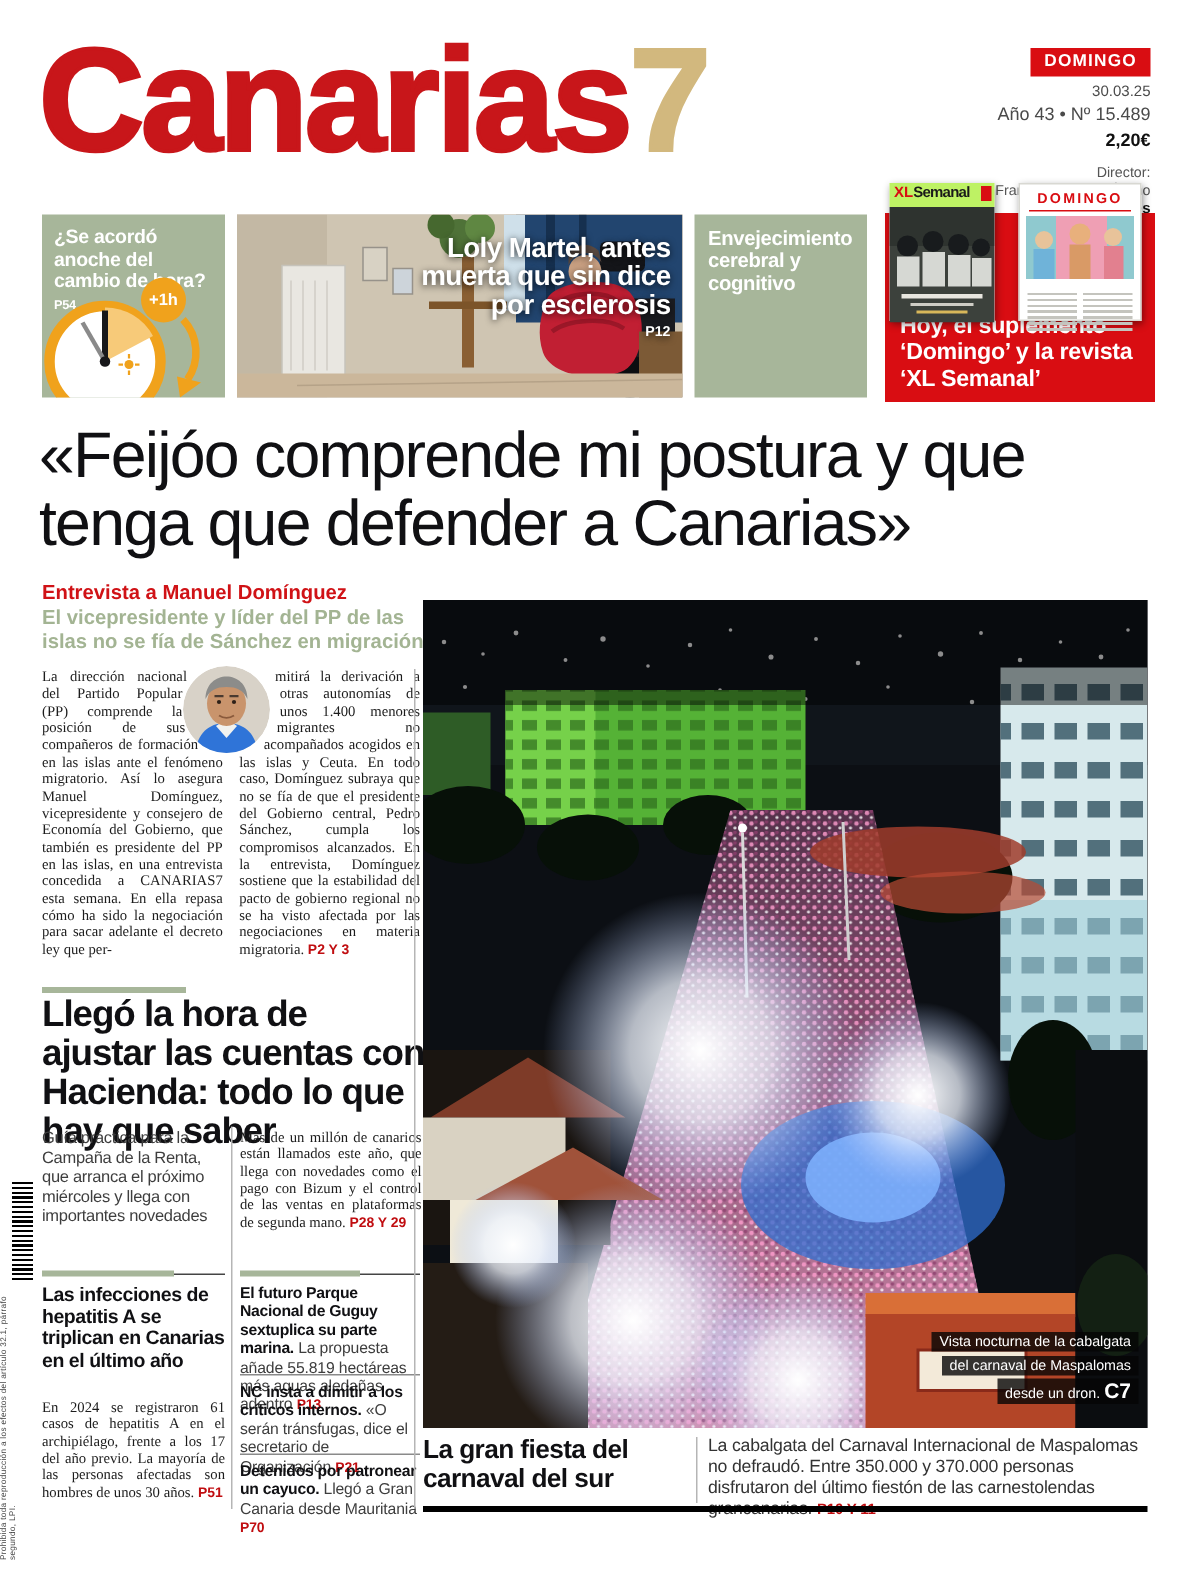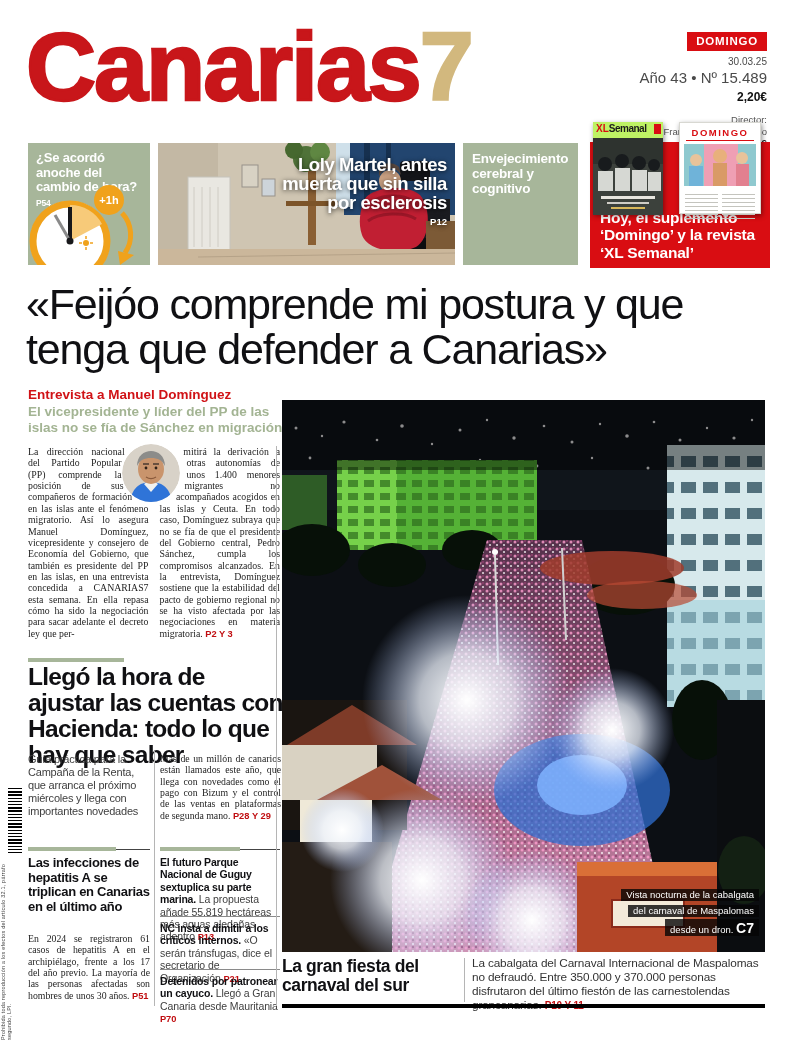--- a/index.html
+++ b/index.html
@@ -9,21 +9,21 @@
 
   
   .masthead{left:26px;top:18px;font-weight:bold;font-size:97px;line-height:1;letter-spacing:-2px;white-space:nowrap;}
   .mast-red{color:#c8161a;-webkit-text-stroke:2.5px #c8161a;}
   .mast-gold{color:#d2b87e;-webkit-text-stroke:2.5px #d2b87e;}
 
   .infobox{right:29px;top:30px;text-align:right;line-height:1.25;}
   .day-badge{display:inline-block;background:#d90d12;color:#fff;font-weight:bold;font-size:11.5px;
              letter-spacing:.8px;padding:2px 9px 3px;}
   .info-date{font-size:10px;color:#4a4a4a;margin-top:5px;}
-  .info-issue{font-size:15px;color:#4a4a4a;}
+  .info-issue{font-size:12px;color:#4a4a4a;}
   .info-price{font-size:12px;font-weight:bold;color:#111;margin-top:2px;}
   .info-director-label{font-size:9.5px;color:#555;margin-top:9px;}
   .info-director{font-size:9.5px;color:#555;}
   .info-web{font-size:10px;font-weight:bold;color:#111;}
 
   
   .teaser{top:143px;height:122px;overflow:hidden;}
   .greenbox{background:#a7b69a;}
   .clockbox{left:28px;width:122px;}
   .clock-text{position:absolute;left:8px;top:8px;width:106px;color:#fff;font-weight:bold;
@@ -174,21 +174,21 @@
       <circle cx="232" cy="38" r="11" fill="#caa183"></circle>
       <path d="M221,34 a12,12 0 0 1 22,-2 l-2,-8 a13,13 0 0 0 -20,2 Z" fill="#5a4a42"></path>
       <path d="M206,58 C210,44 250,40 262,52 C274,66 272,96 258,104 C240,112 210,108 204,92 C200,80 202,68 206,58 Z" fill="#c11f33"></path>
       <path d="M214,60 C220,52 244,50 254,58" fill="none" stroke="#9b1728" stroke-width="3"></path>
       <path d="M210,78 C220,70 246,68 258,76" fill="none" stroke="#9b1728" stroke-width="3"></path>
       <rect x="268" y="78" width="29" height="44" fill="#7c5a36"></rect>
       <rect x="0" y="106" width="297" height="16" fill="#cbb79b"></rect>
       <line x1="40" y1="114" x2="297" y2="110" stroke="#b5a288"></line>
     </svg>
     <div class="loly-text">
-      <span>Loly Martel, antes muerta que sin silla por esclerosis</span>
+      <span>Loly Martel, antes muerta que sin dice por esclerosis</span>
       <span class="loly-page">P12</span>
     </div>
   </div>
 
   <div class="abs teaser greenbox brainbox">
     <div class="brain-title">Envejecimiento cerebral y cognitivo</div>
   </div>
 
   <div class="abs redbox">
     <div class="redbox-text">Hoy, el suplemento ‘Domingo’ y la revista ‘XL Semanal’</div>

